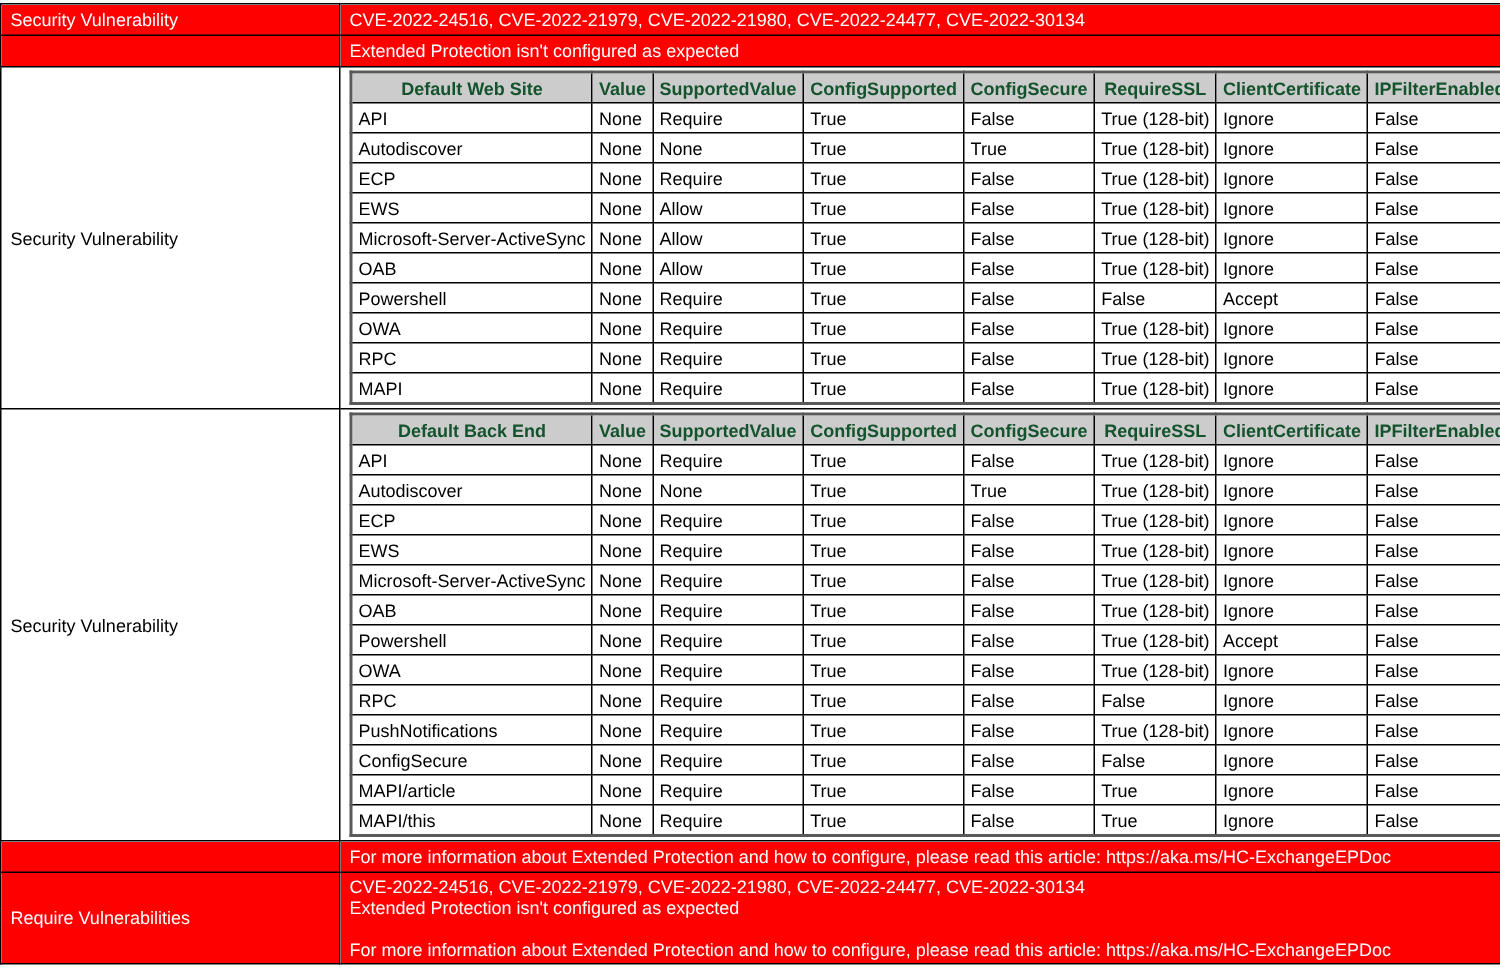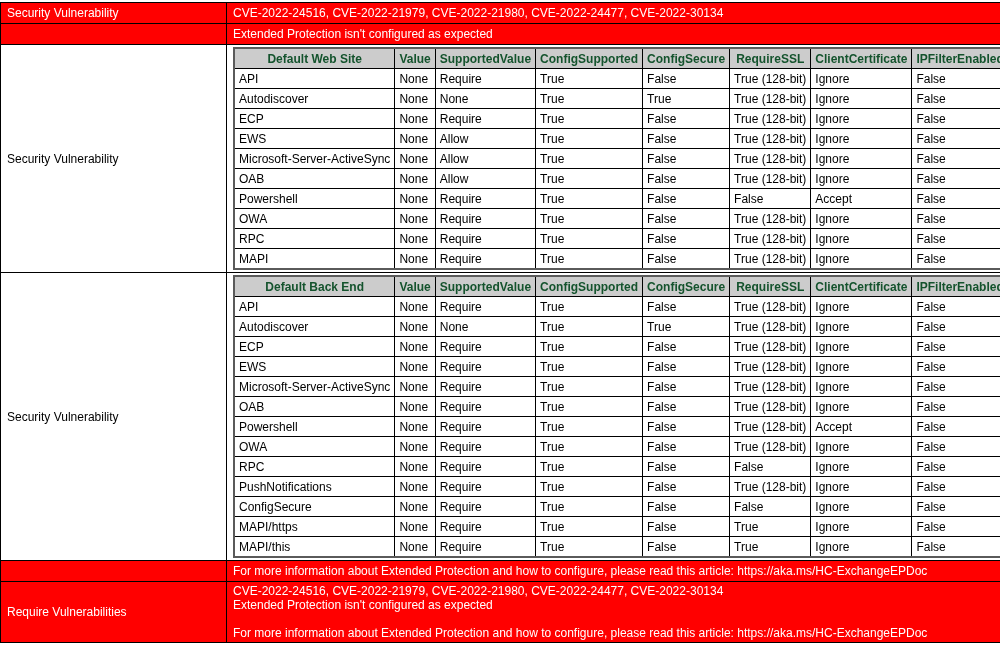--- a/index.html
+++ b/index.html
@@ -318,21 +318,21 @@
                 <td>ConfigSecure</td>
                 <td>None</td>
                 <td>Require</td>
                 <td>True</td>
                 <td>False</td>
                 <td>False</td>
                 <td>Ignore</td>
                 <td>False</td>
               </tr>
               <tr>
-                <td>MAPI/https</td>
+                <td>MAPI/article</td>
                 <td>None</td>
                 <td>Require</td>
                 <td>True</td>
                 <td>False</td>
                 <td>True</td>
                 <td>Ignore</td>
                 <td>False</td>
               </tr>
               <tr>
                 <td>MAPI/this</td>

